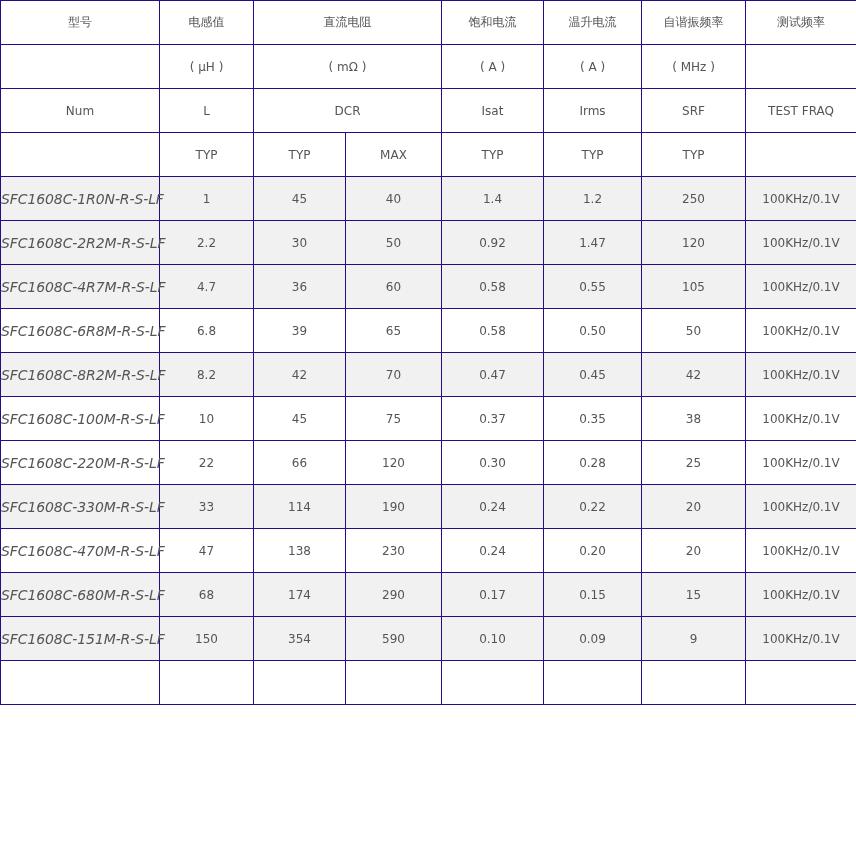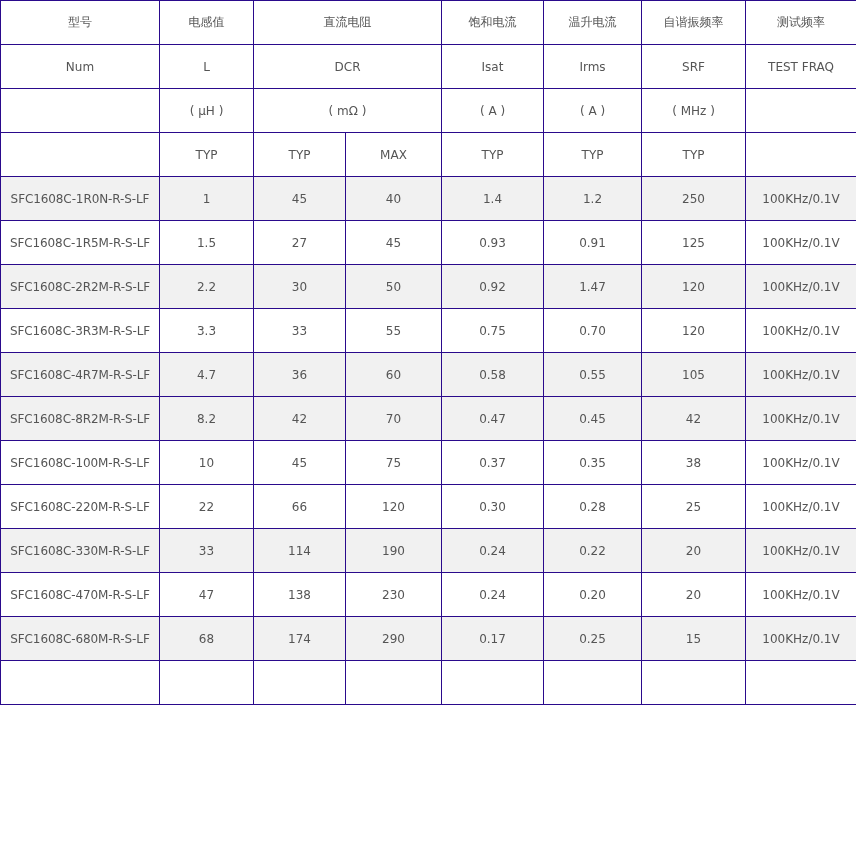--- a/index.html
+++ b/index.html
@@ -14,21 +14,21 @@
   }
   table.spec td {
     border: 1.5px solid #2a0a8c;
     height: 43px;
     padding: 0;
     text-align: center;
     vertical-align: middle;
     white-space: nowrap;
   }
   table.spec tr.shade td { background: #f1f1f1; }
-  td.model { font-size: 12px; letter-spacing: -0.1px; }
+  td.model { font-size: 14px; letter-spacing: -0.1px; font-style: italic; }
 </style>
 </head>
 <body>
 
 <table class="spec">
   <colgroup>
     <col style="width:159px">
     <col style="width:94px">
     <col style="width:92px">
     <col style="width:96px">
@@ -41,36 +41,36 @@
     <tr>
       <td>型号</td>
       <td>电感值</td>
       <td colspan="2">直流电阻</td>
       <td>饱和电流</td>
       <td>温升电流</td>
       <td>自谐振频率</td>
       <td>测试频率</td>
     </tr>
     <tr>
+      <td></td>
+      <td>( μH )</td>
+      <td colspan="2">( mΩ )</td>
+      <td>( A )</td>
+      <td>( A )</td>
+      <td>( MHz )</td>
+      <td></td>
+    </tr>
+    <tr>
       <td>Num</td>
       <td>L</td>
       <td colspan="2">DCR</td>
       <td>Isat</td>
       <td>Irms</td>
       <td>SRF</td>
       <td>TEST FRAQ</td>
-    </tr>
-    <tr>
-      <td></td>
-      <td>( μH )</td>
-      <td colspan="2">( mΩ )</td>
-      <td>( A )</td>
-      <td>( A )</td>
-      <td>( MHz )</td>
-      <td></td>
     </tr>
     <tr>
       <td></td>
       <td>TYP</td>
       <td>TYP</td>
       <td>MAX</td>
       <td>TYP</td>
       <td>TYP</td>
       <td>TYP</td>
       <td></td>
@@ -78,60 +78,50 @@
   <tr class="shade">
     <td class="model">SFC1608C-1R0N-R-S-LF</td>
     <td>1</td>
     <td>45</td>
     <td>40</td>
     <td>1.4</td>
     <td>1.2</td>
     <td>250</td>
     <td>100KHz/0.1V</td>
   </tr>
-      <tr>
-    <td class="model">SFC1608C-1R5M-R-S-LF</td>
-    <td>1.5</td>
-    <td>27</td>
-    <td>45</td>
-    <td>0.93</td>
-    <td>0.91</td>
-    <td>125</td>
-    <td>100KHz/0.1V</td>
-  </tr>
       <tr class="shade">
     <td class="model">SFC1608C-2R2M-R-S-LF</td>
     <td>2.2</td>
     <td>30</td>
     <td>50</td>
     <td>0.92</td>
     <td>1.47</td>
     <td>120</td>
     <td>100KHz/0.1V</td>
   </tr>
-      <tr>
-    <td class="model">SFC1608C-3R3M-R-S-LF</td>
-    <td>3.3</td>
-    <td>33</td>
-    <td>55</td>
-    <td>0.75</td>
-    <td>0.70</td>
-    <td>120</td>
-    <td>100KHz/0.1V</td>
-  </tr>
       <tr class="shade">
     <td class="model">SFC1608C-4R7M-R-S-LF</td>
     <td>4.7</td>
     <td>36</td>
     <td>60</td>
     <td>0.58</td>
     <td>0.55</td>
     <td>105</td>
     <td>100KHz/0.1V</td>
   </tr>
+      <tr>
+    <td class="model">SFC1608C-6R8M-R-S-LF</td>
+    <td>6.8</td>
+    <td>39</td>
+    <td>65</td>
+    <td>0.58</td>
+    <td>0.50</td>
+    <td>50</td>
+    <td>100KHz/0.1V</td>
+  </tr>
       <tr class="shade">
     <td class="model">SFC1608C-8R2M-R-S-LF</td>
     <td>8.2</td>
     <td>42</td>
     <td>70</td>
     <td>0.47</td>
     <td>0.45</td>
     <td>42</td>
     <td>100KHz/0.1V</td>
   </tr>
@@ -174,22 +164,32 @@
     <td>0.20</td>
     <td>20</td>
     <td>100KHz/0.1V</td>
   </tr>
       <tr class="shade">
     <td class="model">SFC1608C-680M-R-S-LF</td>
     <td>68</td>
     <td>174</td>
     <td>290</td>
     <td>0.17</td>
-    <td>0.25</td>
+    <td>0.15</td>
     <td>15</td>
+    <td>100KHz/0.1V</td>
+  </tr>
+      <tr class="shade">
+    <td class="model">SFC1608C-151M-R-S-LF</td>
+    <td>150</td>
+    <td>354</td>
+    <td>590</td>
+    <td>0.10</td>
+    <td>0.09</td>
+    <td>9</td>
     <td>100KHz/0.1V</td>
   </tr>
       <tr>
     <td class="model"></td>
     <td></td>
     <td></td>
     <td></td>
     <td></td>
     <td></td>
     <td></td>

